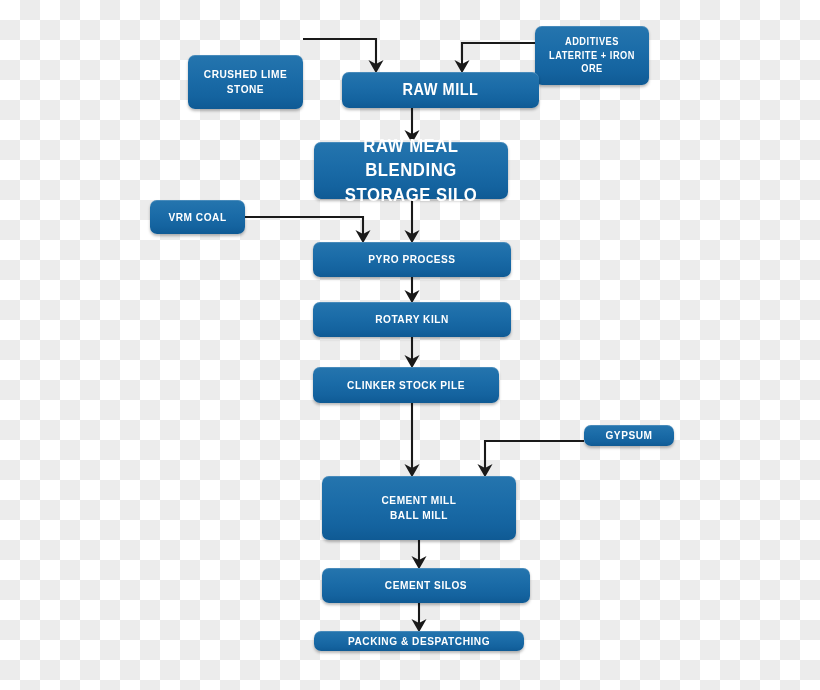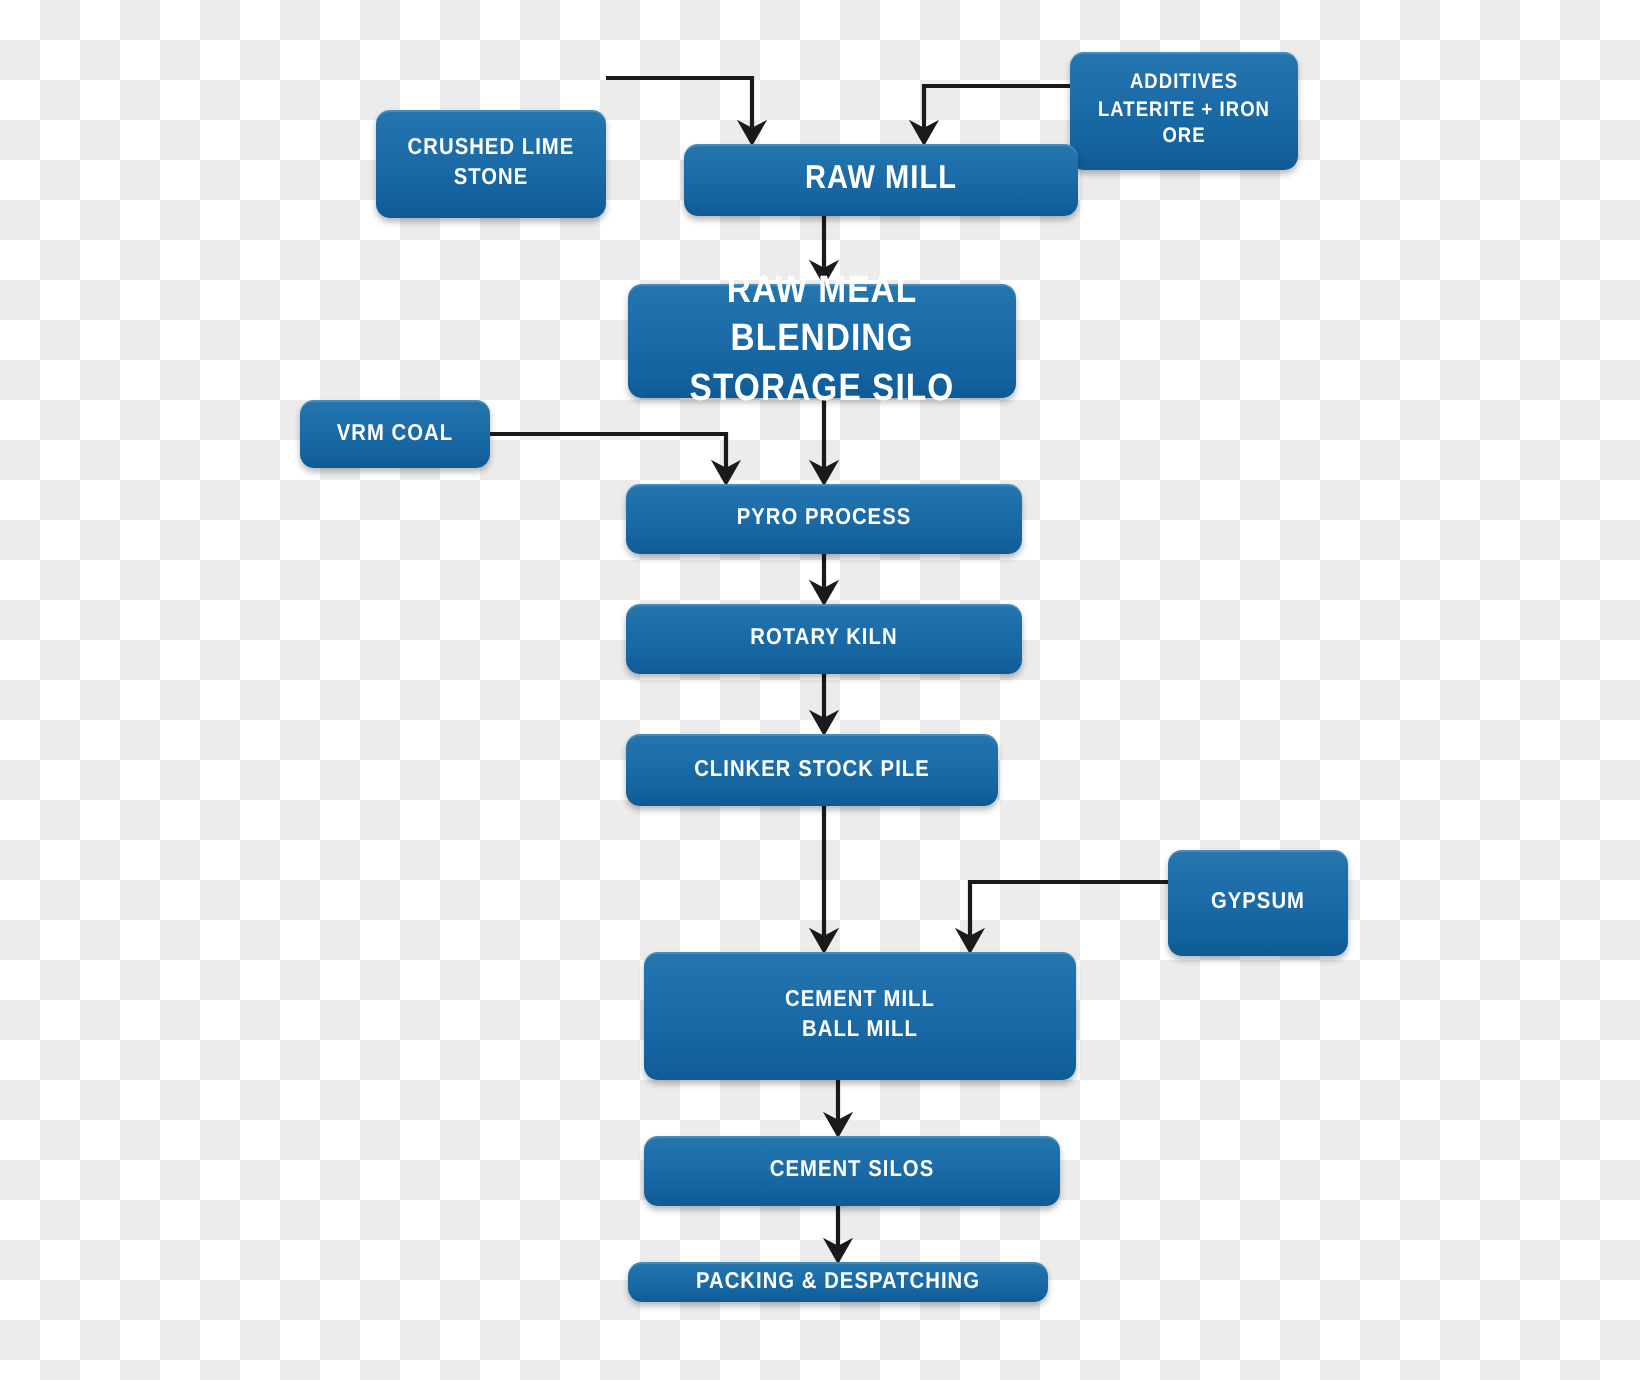--- a/index.html
+++ b/index.html
@@ -107,24 +107,24 @@
       </div>
       <div class="node sz-md" style="left: 313px; top: 242px; width: 198px; height: 35px; text-align: center;">
         <span class="label">PYRO PROCESS</span>
       </div>
       <div class="node sz-md" style="left: 313px; top: 302px; width: 198px; height: 35px;">
         <span class="label">ROTARY KILN</span>
       </div>
       <div class="node sz-md" style="left: 313px; top: 367px; width: 186px; height: 36px;">
         <span class="label">CLINKER STOCK PILE</span>
       </div>
-      <div class="node sz-md" style="left: 584px; top: 425px; width: 90px; height: 53px;">
+      <div class="node sz-md" style="left: 584px; top: 425px; width: 90px; height: 21px;">
         <span class="label">GYPSUM</span>
       </div>
-      <div class="node sz-md" style="left: 322px; top: 476px; width: 216px; height: 64px;">
+      <div class="node sz-md" style="left: 322px; top: 476px; width: 194px; height: 64px;">
         <span class="label">CEMENT MILL
 BALL MILL</span>
       </div>
       <div class="node sz-md" style="left: 322px; top: 568px; width: 208px; height: 35px;">
         <span class="label">CEMENT SILOS</span>
       </div>
       <div class="node sz-md" style="left: 314px; top: 631px; width: 210px; height: 20px;">
         <span class="label">PACKING &amp; DESPATCHING</span>
       </div>
     </div>

